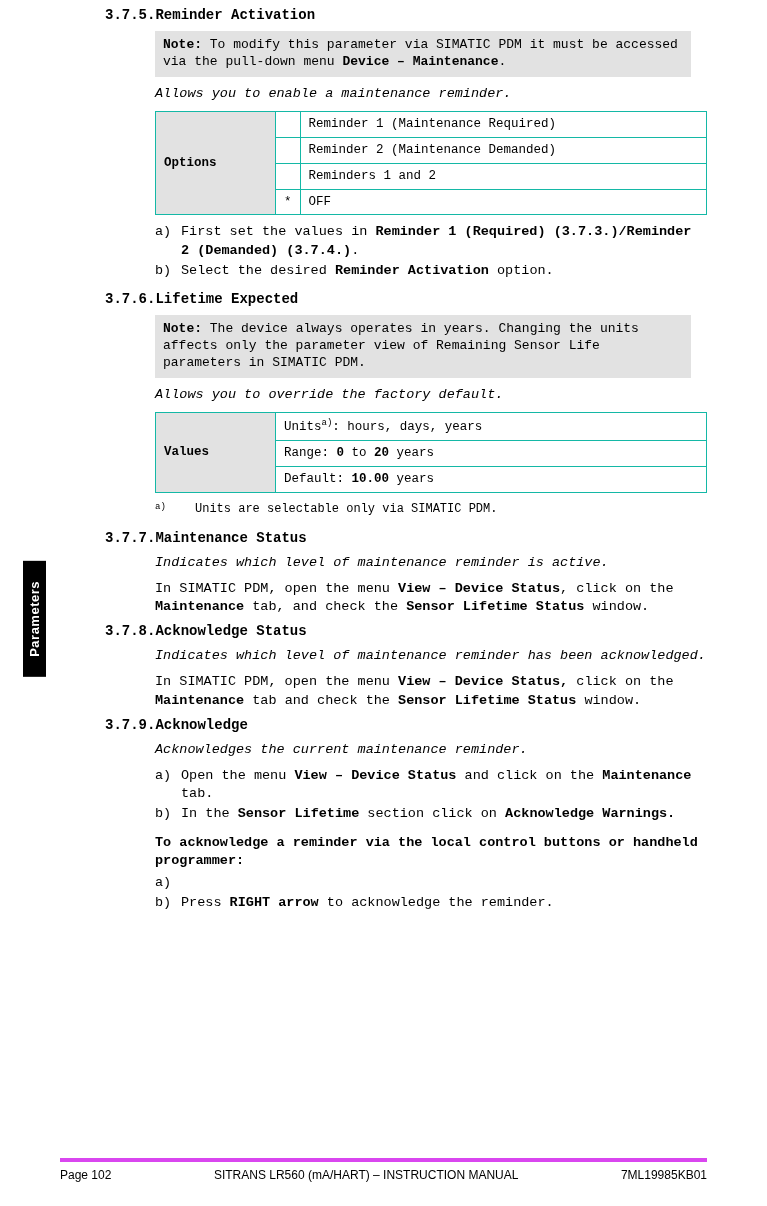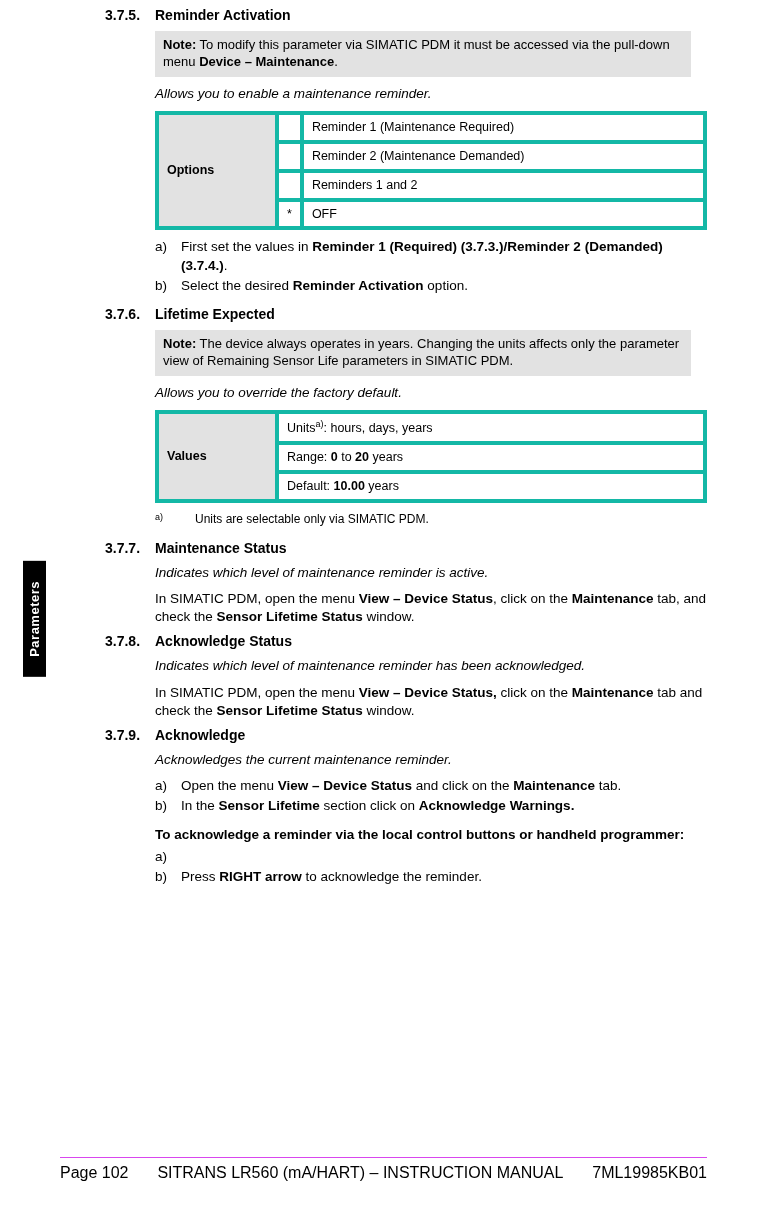--- a/index.html
+++ b/index.html
@@ -1,39 +1,39 @@
 <!DOCTYPE html>
 <html><head>
 <meta charset="utf-8">
 <style>
   * { box-sizing: border-box; margin: 0; padding: 0; }
   html, body { width: 767px; height: 1206px; background: #fff; font-family: Arial, Helvetica, sans-serif; color: #000; }
   .page { position: relative; width: 767px; height: 1206px; padding: 0 60px 0 105px; }
   .side-tab { position: absolute; left: 23px; top: 555px; writing-mode: vertical-rl; transform: rotate(180deg); background: #000; color: #fff; font-weight: bold; font-size: 13px; padding: 20px 4px; letter-spacing: 0.5px; }
-  .content { font-size: 13.5px; line-height: 1.35; }
+  .content { font-size: 13.5px; line-height: 1.35; font-family: Liberation Mono, monospace; }
   .sec-head { display: flex; font-weight: bold; font-size: 14px; margin-top: 6px; margin-bottom: 6px; }
   .sec-num { min-width: 50px; }
   .sec-body { margin-left: 50px; }
   .note-box { background: #e2e2e2; padding: 6px 8px; margin: 4px 16px 8px 0; font-size: 13px; line-height: 1.3; }
   .note-box b { font-weight: bold; }
   .ital { font-style: italic; margin: 6px 0 8px 0; }
   table.tbl { border-collapse: collapse; width: 100%; margin-bottom: 8px; font-size: 12.5px; }
-  table.tbl td, table.tbl th { border: 4px solid #14b8a6; padding: 4px 8px; vertical-align: middle; }
+  table.tbl td, table.tbl th { border: 1px solid #14b8a6; padding: 4px 8px; vertical-align: middle; }
   .tbl .label-cell { background: #e2e2e2; font-weight: bold; width: 120px; }
   .tbl .star-cell { width: 18px; text-align: center; }
   ol.alpha { list-style: none; padding: 0; margin: 4px 0 10px 0; }
   ol.alpha li { display: flex; margin: 2px 0; line-height: 1.35; }
   ol.alpha li .m { min-width: 26px; }
   .footnote { display: flex; font-size: 12px; margin: 6px 0 10px 0; }
   .footnote .fm { min-width: 40px; }
   .footnote .fm sup { font-size: 9px; }
   .para { margin: 4px 0; line-height: 1.35; }
   .bold { font-weight: bold; }
   sup.small { font-size: 9px; vertical-align: super; }
-  .footer { position: absolute; bottom: 30px; left: 60px; right: 60px; border-top: 1px solid #d946ef; padding-top: 6px; display: flex; justify-content: space-between; font-size: 16px; }
+  .footer { position: absolute; bottom: 30px; left: 60px; right: 60px; border-top: 4px solid #d946ef; padding-top: 6px; display: flex; justify-content: space-between; font-size: 12px; }
 </style>
 </head>
 <body>
 
 <div class="page">
   <div class="side-tab">Parameters</div>
 
   <div class="content">
 
     <div class="sec-head">

